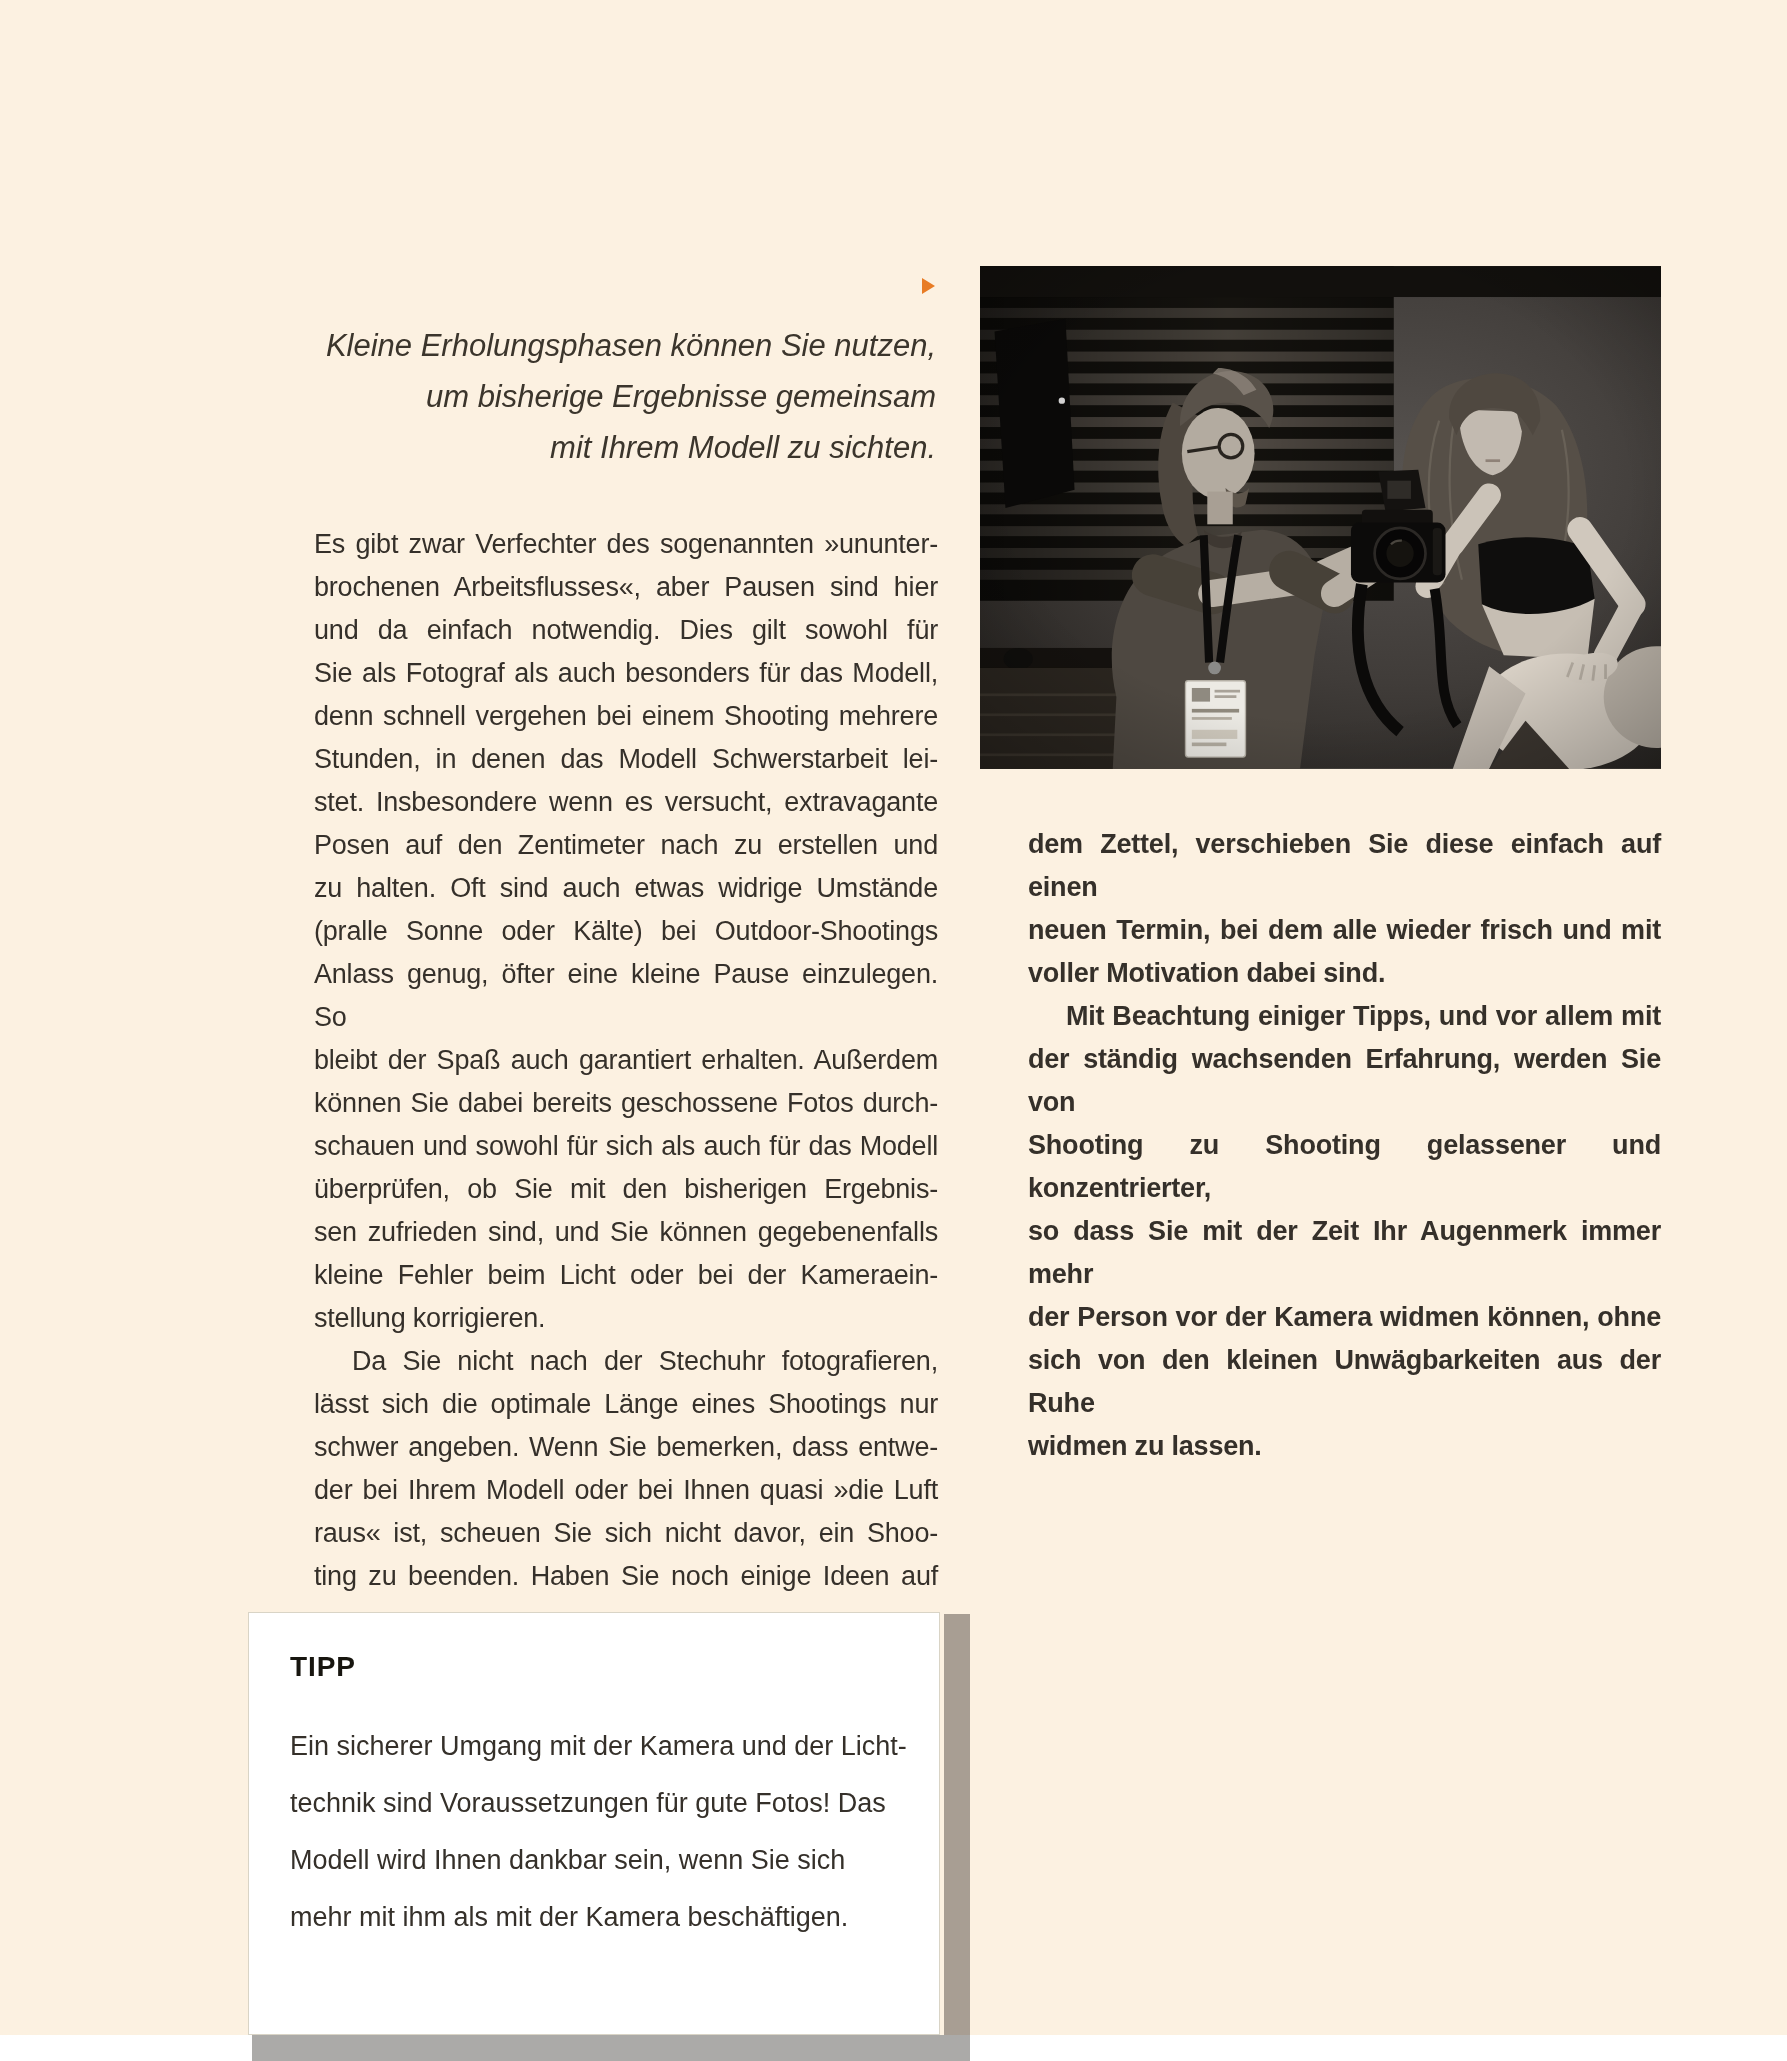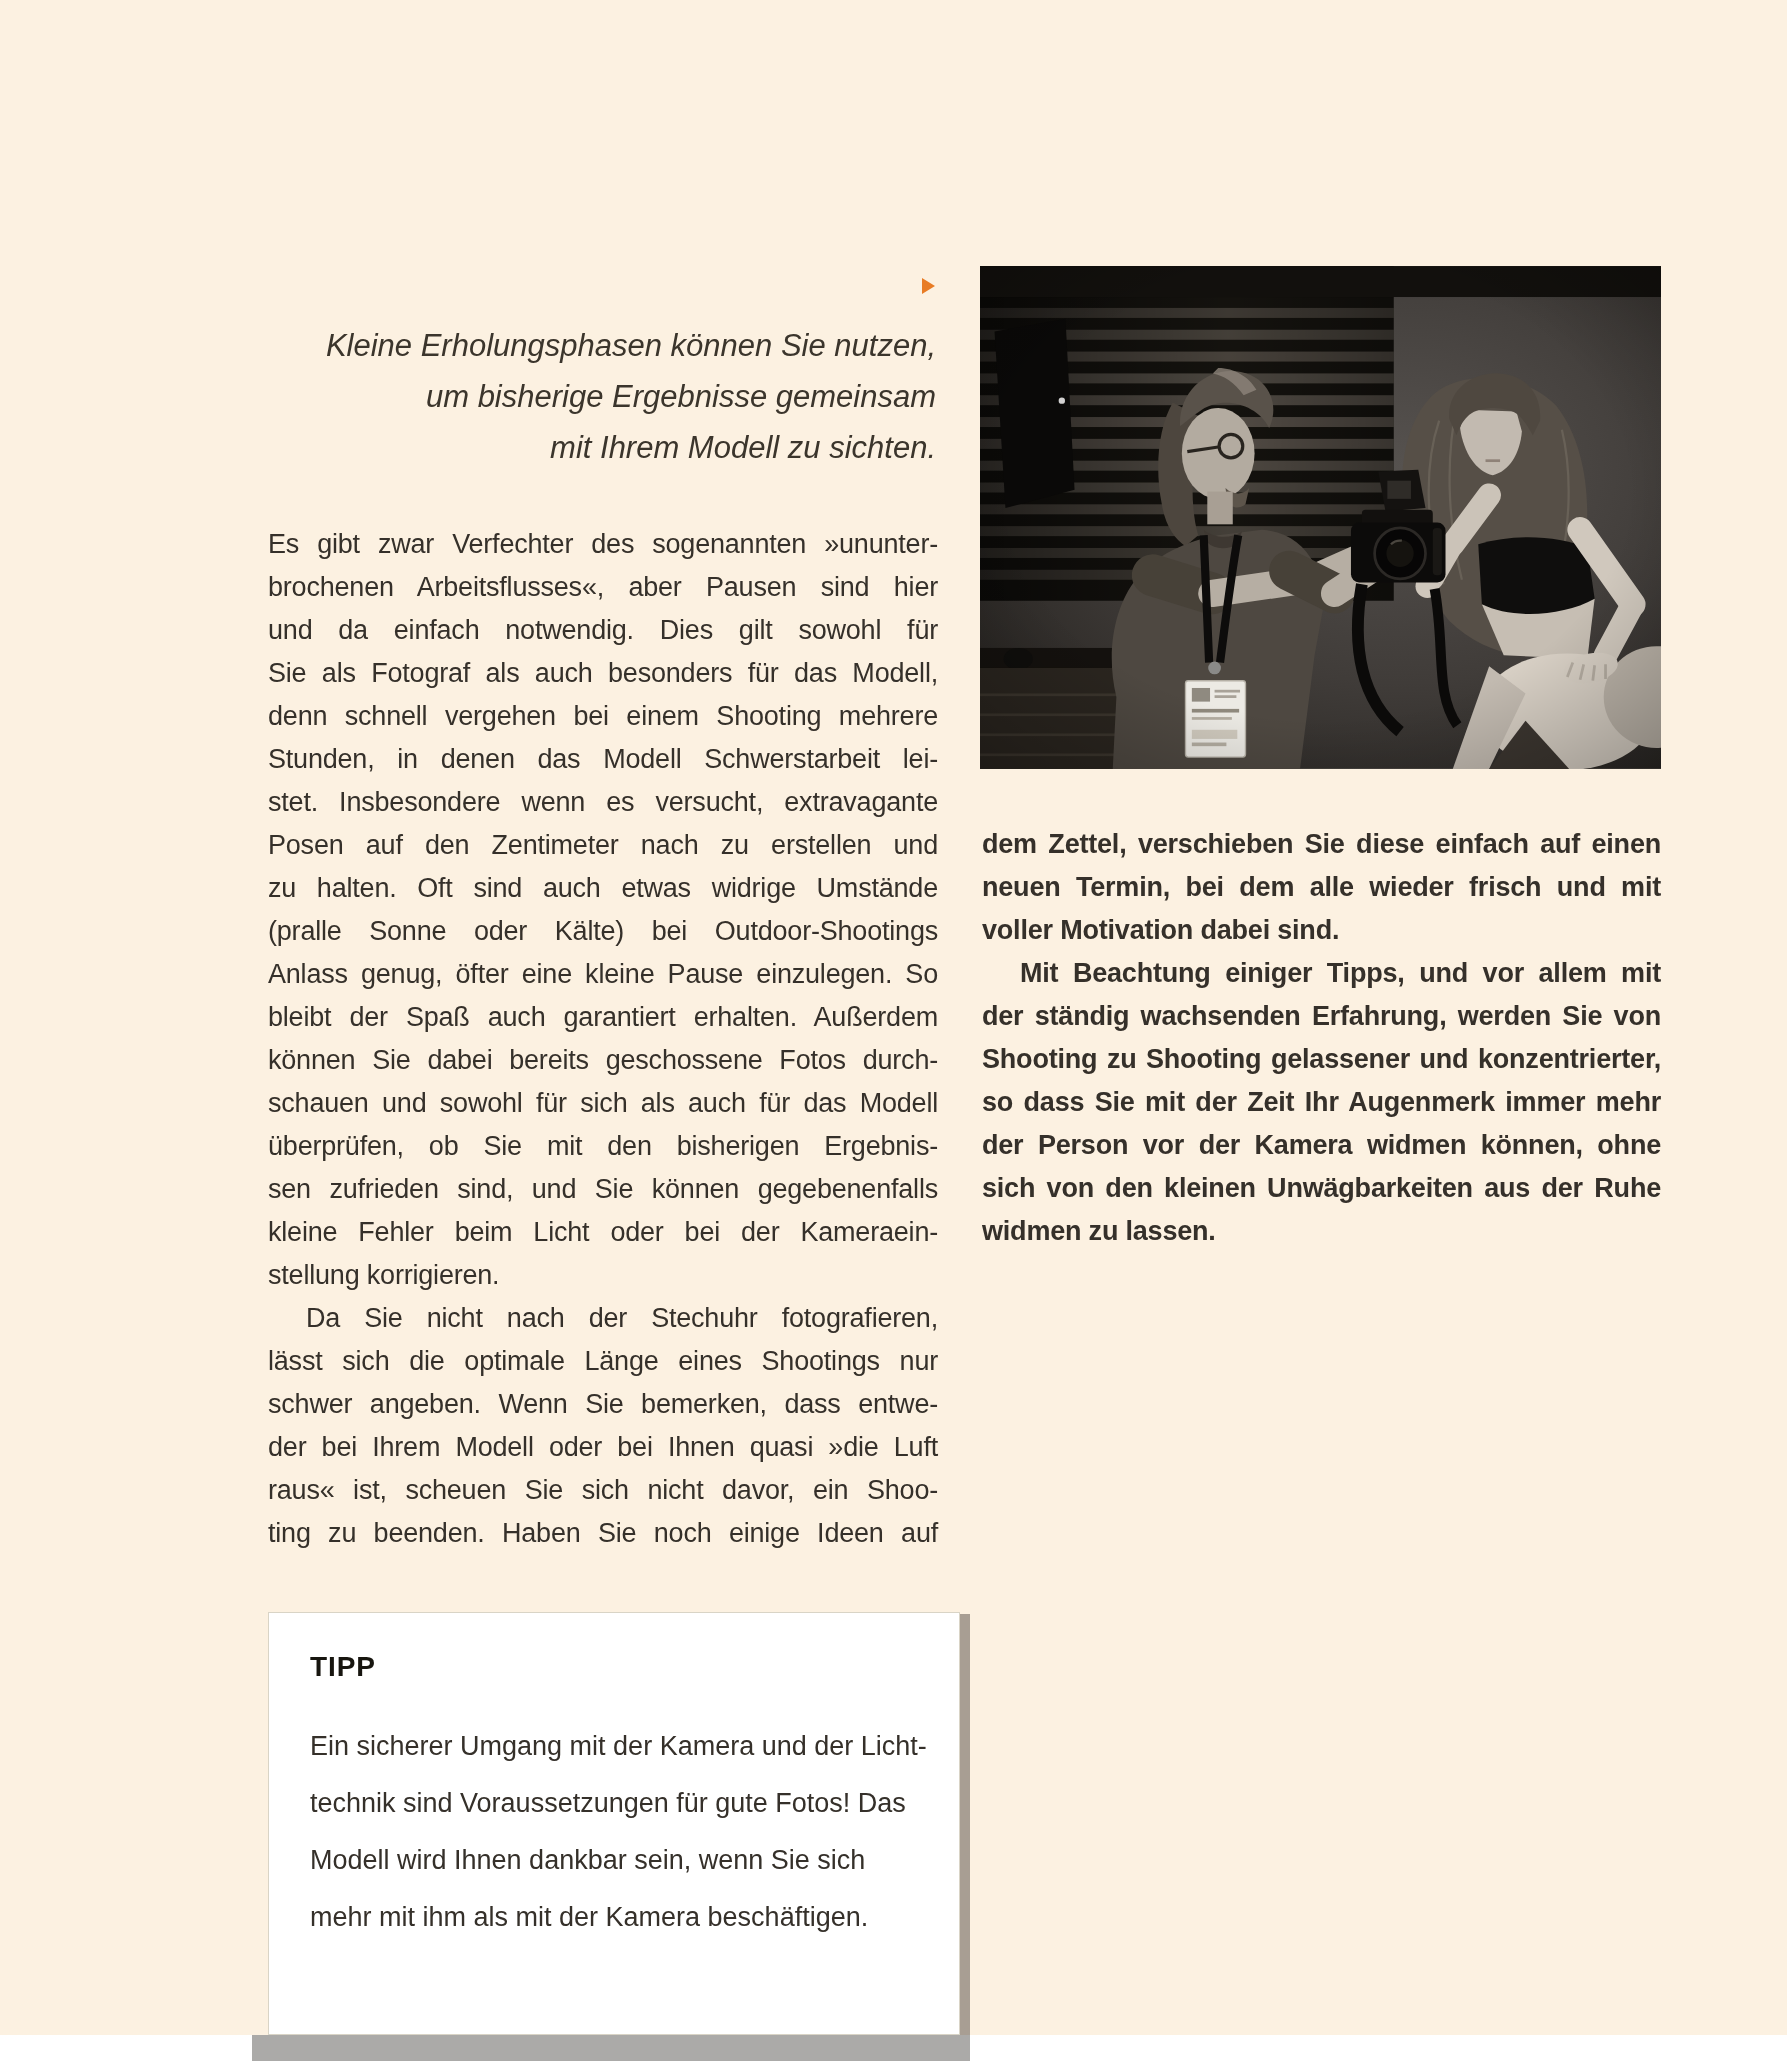--- a/index.html
+++ b/index.html
@@ -14,31 +14,31 @@
   .caption .line{text-align:right;text-align-last:right;white-space:nowrap;}
   .pointer{position:absolute;left:922px;top:278px;width:0;height:0;
            border-left:13.6px solid #e87c25;border-top:8.2px solid transparent;border-bottom:8.2px solid transparent;}
 
   
   .photo{position:absolute;left:980px;top:266px;width:681px;height:503px;}
   .photo svg{display:block;width:100%;height:100%;}
 
   
   .col{position:absolute;font-size:27px;line-height:43px;color:#35302a;letter-spacing:-0.2px;}
-  .col .line{text-align:justify;text-align-last:justify;}
+  .col .line{text-align:justify;text-align-last:justify;margin-left:46px;}
   .col .para .line:last-child{text-align-last:left;}
   .col .para:not(:first-child) .line:first-child{text-indent:38px;}
   .col-left{left:268px;top:523px;width:670px;}
   .col-left .para:last-child .line:last-child{text-align-last:justify;}
   .col-right{left:982px;top:823px;width:679px;font-weight:bold;}
 
   
   .shadow-right{position:absolute;left:944px;top:1614px;width:26px;height:448px;background:#a89e93;}
   .shadow-bottom{position:absolute;left:252px;top:2035px;width:718px;height:27px;background:#abaaa8;}
-  .tip-box{position:absolute;left:268px;top:1612px;width:692px;height:423px;background:#ffffff;
+  .tip-box{position:absolute;left:248px;top:1612px;width:692px;height:423px;background:#ffffff;
            border:1.8px solid #d9d4c6;box-sizing:border-box;}
   .tip-title{position:absolute;left:41px;top:38px;font-size:28px;font-weight:bold;
              letter-spacing:0.9px;color:#17150f;}
   .tip-body{position:absolute;left:41px;top:105px;width:600px;font-size:27px;line-height:57px;color:#35302a;}
   .tip-body .line{text-align:left;text-align-last:left;white-space:nowrap;}
 </style>
 </head>
 <body>
 
 <div id="stage">

